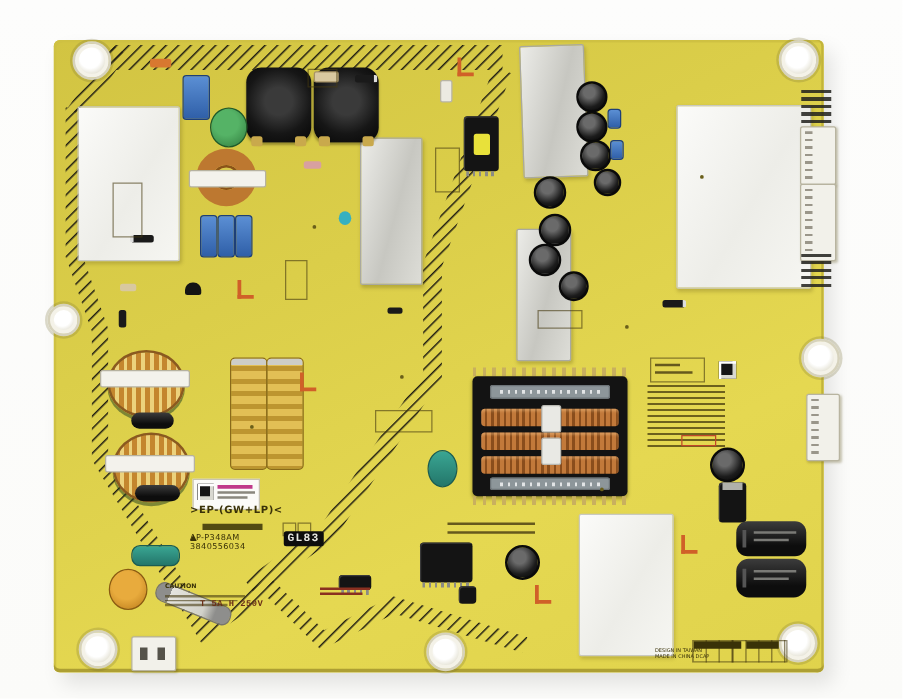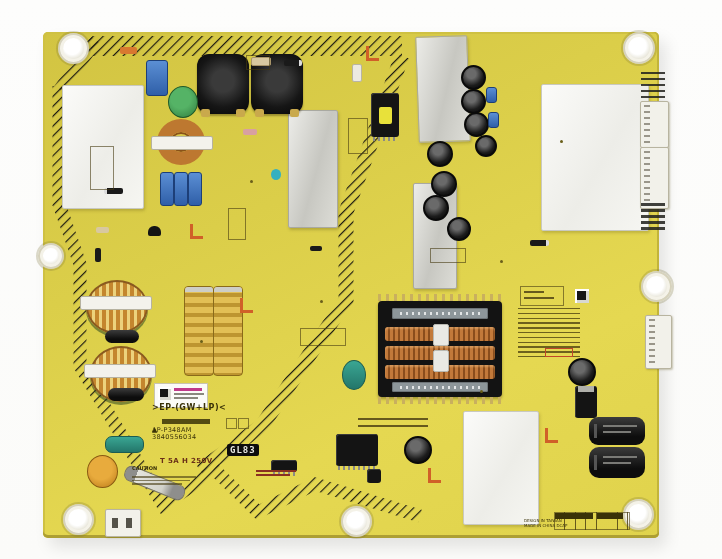--- a/index.html
+++ b/index.html
@@ -223,31 +223,31 @@
   <div class="abs silktext t-model" style="left:152px;top:403px;">&gt;EP-(GW+LP)&lt;</div>
   <div class="abs" style="left:152px;top:417px;height:9px;">
     <span class="silktext" style="font-size:7px;">▲</span>
     <span class="abs" style="left:10px;top:2px;width:48px;height:5px;background:#3a3208;opacity:.85;"></span>
   </div>
   <div class="abs silkbox" style="left:226px;top:418px;width:9px;height:9px;"></div>
   <div class="abs silkbox" style="left:238px;top:418px;width:9px;height:9px;"></div>
   <div class="abs silktext t-small" style="left:152px;top:426px;">AP-P348AM</div>
   <div class="abs silktext t-small" style="left:152px;top:433px;">3840556034</div>
 
-  <div class="abs gl83" style="left:227px;top:444px;">GL83</div>
+  <div class="abs gl83" style="left:227px;top:425px;font-family:Liberation Mono, monospace;">GL83</div>
   <div class="abs silkline" style="left:256px;top:470px;width:40px;height:2px;background:#8a3020;"></div>
   <div class="abs silkline" style="left:256px;top:474px;width:34px;height:2px;background:#8a3020;"></div>
 
   <div class="abs" style="left:132px;top:455px;width:78px;">
     <span class="silktext t-caution">CAUTION</span>
     <div class="silkline" style="width:64px;height:1.5px;margin-top:2px;opacity:.75;"></div>
     <div class="silkline" style="width:58px;height:1.5px;margin-top:2px;opacity:.75;"></div>
     <div class="silkline" style="width:50px;height:1.5px;margin-top:2px;opacity:.75;"></div>
   </div>
-  <div class="abs silktext t-fuse" style="left:160px;top:457px;">T 5A H 250V</div>
+  <div class="abs silktext t-fuse" style="left:160px;top:480px;font-family:Liberation Mono, monospace;">T 5A H 250V</div>
 
   <div class="abs silktext t-origin" style="left:524px;top:519px;">
     <div>DESIGN IN TAIWAN</div>
     <div>MADE IN CHINA DCAP</div>
   </div>
   <div class="abs silkbox" style="left:554px;top:512px;width:74px;height:16px;background:repeating-linear-gradient(90deg,transparent 0 9.5px,rgba(70,58,16,.8) 9.5px 10.5px);">
     <div class="abs" style="left:0;top:0;width:38px;height:6px;background:#3a3208;"></div>
     <div class="abs" style="left:42px;top:0;width:26px;height:6px;background:#3a3208;"></div>
   </div>
 

